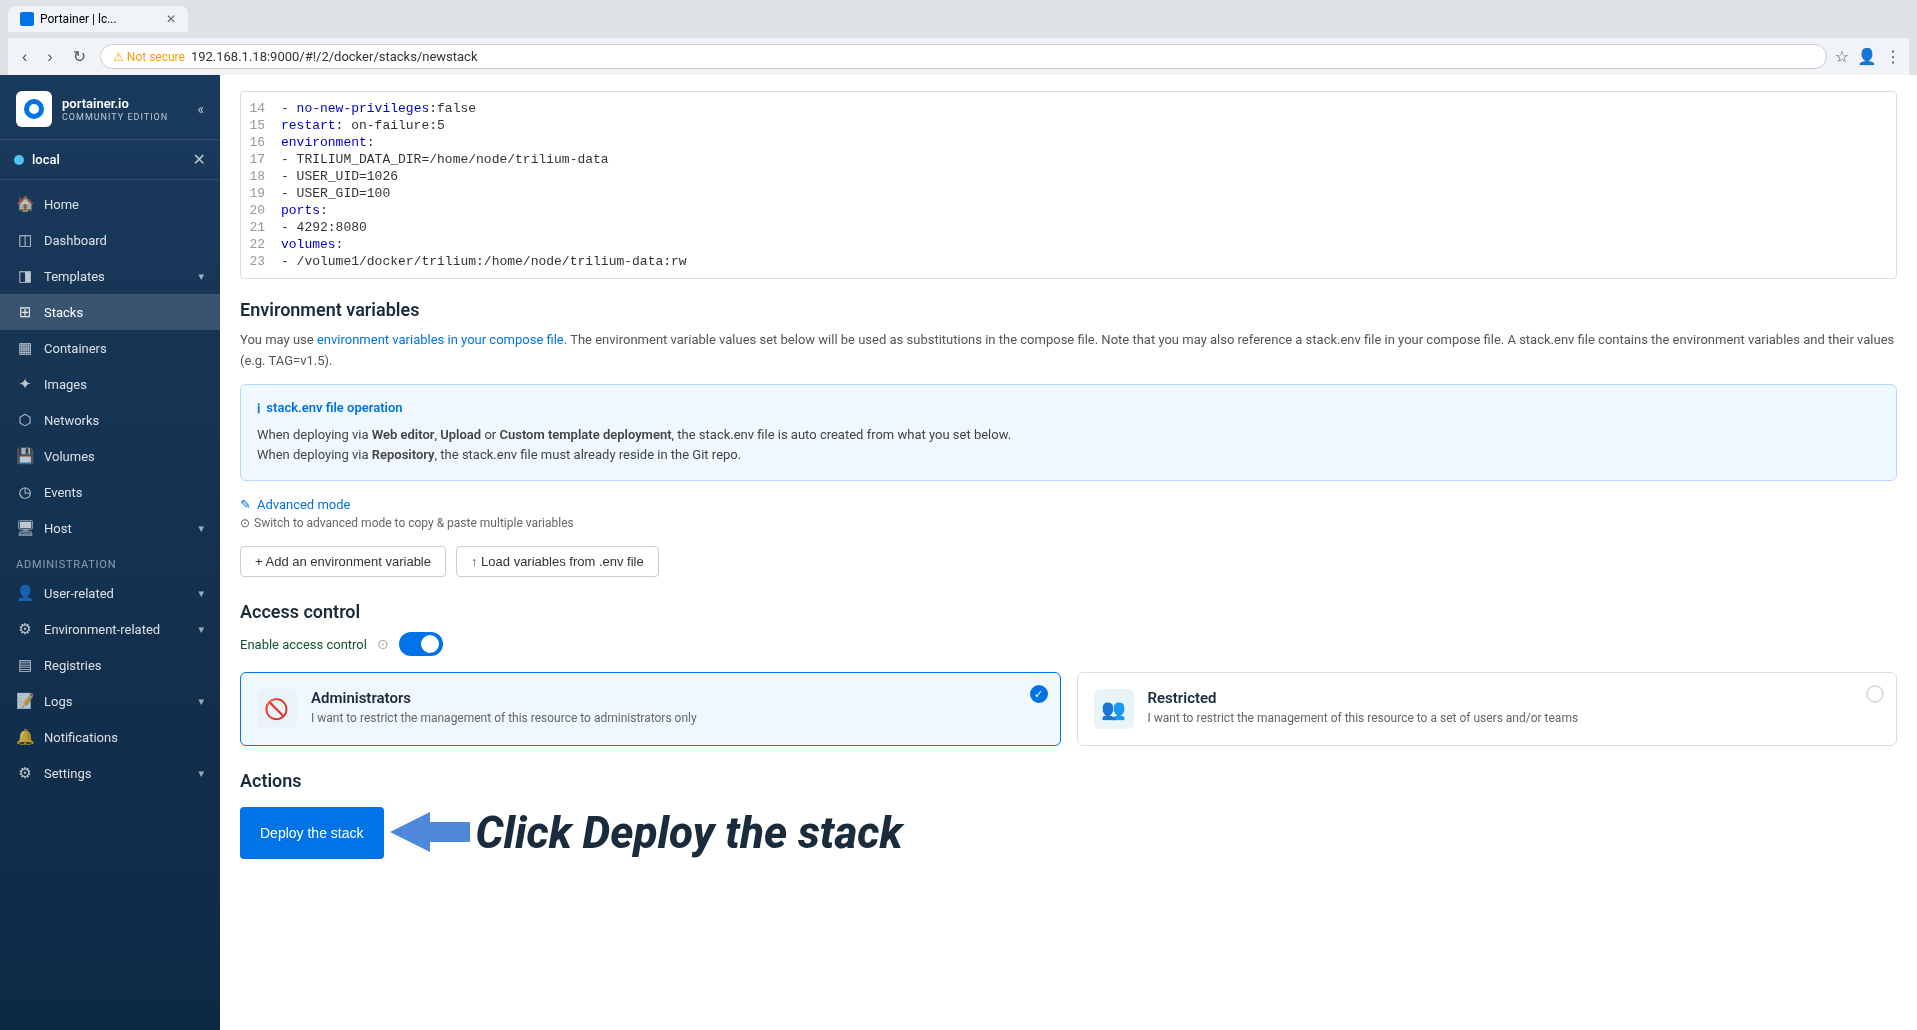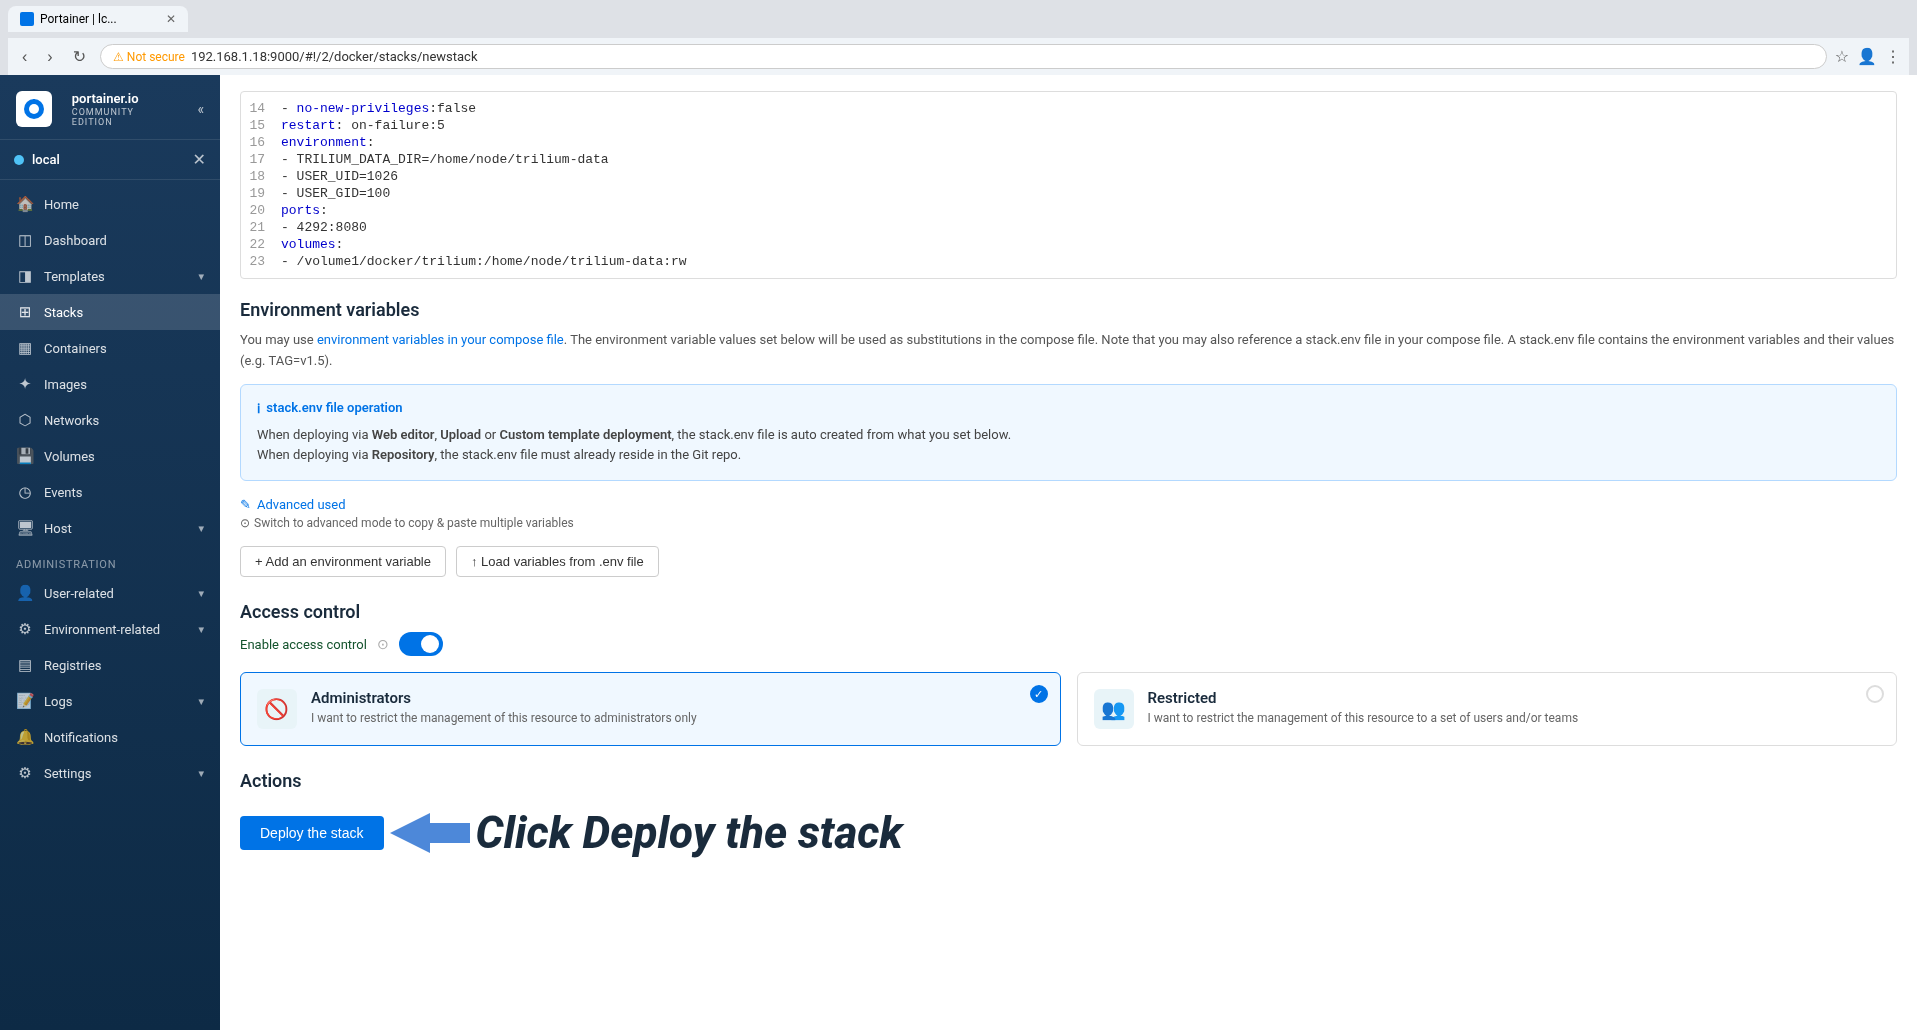--- a/index.html
+++ b/index.html
@@ -103,21 +103,21 @@
       color: #fff;
       display: flex;
       flex-direction: column;
       overflow-y: auto;
       flex-shrink: 0;
     }
     .sidebar-logo {
       padding: 16px 16px 12px;
       display: flex;
       align-items: center;
-      gap: 20px;
+      gap: 10px;
       border-bottom: 1px solid rgba(255,255,255,0.1);
     }
     .logo-icon {
       width: 36px;
       height: 36px;
       background: #fff;
       border-radius: 6px;
       display: flex;
       align-items: center;
       justify-content: center;
@@ -406,21 +406,20 @@
       padding: 9px 20px;
       border-radius: 4px;
       font-size: 14px;
       font-weight: 500;
       cursor: pointer;
     }
 
     
     .deploy-row {
       display: flex;
-      align-items: center;
       gap: 6px;
       position: relative;
     }
     .arrow-img {
       width: 80px;
       height: 50px;
     }
     .click-text {
       font-size: 52px;
       font-weight: 800;
@@ -623,21 +622,21 @@
         <p>
           When deploying via <strong>Web editor</strong>, <strong>Upload</strong> or <strong>Custom template deployment</strong>, the stack.env file is auto created from what you set below.
         </p>
         <p>
           When deploying via <strong>Repository</strong>, the stack.env file must already reside in the Git repo.
         </p>
       </div>
 
       <div class="advanced-mode-row">
         <span style="color:#0073e6; font-size:13px;">✎</span>
-        <a class="advanced-mode-link">Advanced used</a>
+        <a class="advanced-mode-link">Advanced mode</a>
       </div>
       <div class="advanced-mode-hint">
         <span>⊙</span>
         <span>Switch to advanced mode to copy &amp; paste multiple variables</span>
       </div>
 
       <div class="button-row">
         <button class="btn-outline">+ Add an environment variable</button>
         <button class="btn-outline">↑ Load variables from .env file</button>
       </div>

